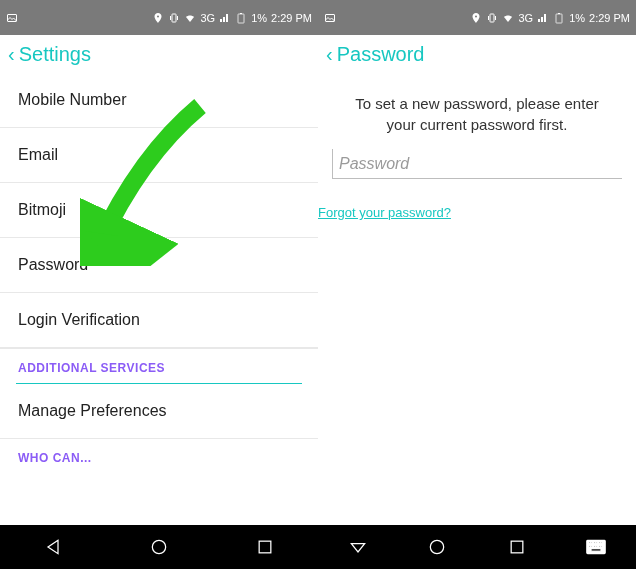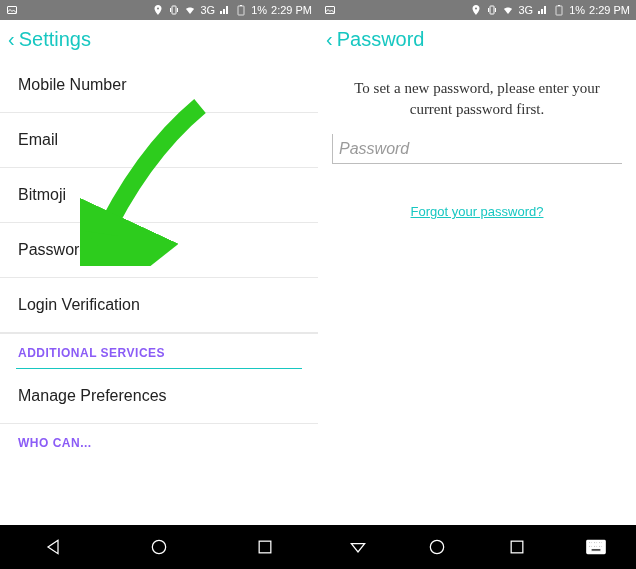--- a/index.html
+++ b/index.html
@@ -1,38 +1,38 @@
 <!DOCTYPE html>
 <html><head>
 <meta charset="utf-8">
 <style>
   * { margin: 0; padding: 0; box-sizing: border-box; }
   body { font-family: -apple-system, BlinkMacSystemFont, "Segoe UI", Helvetica, Arial, sans-serif; width: 636px; height: 569px; overflow: hidden; background: #fff; }
   .container { display: flex; width: 636px; height: 569px; position: relative; }
   .phone { width: 318px; height: 569px; display: flex; flex-direction: column; background: #fff; position: relative; }
   .phone.left { border-right: 0px solid #ddd; }
-  .statusbar { height: 20px; background: #7a7a7a; color: #fff; display: flex; align-items: center; justify-content: flex-end; padding: 0 6px; font-size: 11px; gap: 4px; }
+  .statusbar { height: 35px; background: #7a7a7a; color: #fff; display: flex; align-items: center; justify-content: flex-end; padding: 0 6px; font-size: 11px; gap: 4px; }
   .statusbar .sb-left { margin-right: auto; display:flex; align-items:center; gap:2px; }
   .statusbar svg { width: 12px; height: 12px; fill: #fff; display:block; }
   .statusbar .txt { font-size: 11px; font-weight: 500; }
   .header { height: 38px; display: flex; align-items: center; padding: 0 8px; border-bottom: 0px solid #eee; }
   .header .back { color: #17c7c1; font-size: 20px; margin-right: 4px; }
   .header .title { color: #17c7c1; font-size: 20px; font-weight: 400; }
   .content { flex: 1; overflow: hidden; position: relative; }
   .list-item { height: 54px; display: flex; align-items: center; padding: 0 18px; font-size: 16px; color: #222; }
   .divider { height: 1px; background: #e8e8e8; margin: 0 0; }
   .section-header { color: #8b5cf6; font-size: 12px; font-weight: 600; letter-spacing: 0.5px; padding: 12px 18px 8px; }
   .section-divider { height: 1px; background: #17c7c1; margin: 0 16px 0 16px; }
   .navbar { height: 44px; background: #000; display: flex; align-items: center; justify-content: space-around; }
   .navbar svg { width: 20px; height: 20px; stroke: #fff; fill: none; stroke-width: 1.5; }
-  .pw-instr { text-align: center; padding: 20px 24px 14px; font-size: 15px; color: #333; line-height: 1.4; font-family: Liberation Serif, serif; }
+  .pw-instr { text-align: center; padding: 20px 24px 14px; font-size: 15px; color: #333; line-height: 1.4; }
   .pw-input-wrap { padding: 0 14px; }
   .pw-input { width: 100%; border: none; border-bottom: 1px solid #bdbdbd; border-left: 1px solid #bdbdbd; font-size: 16px; padding: 4px 6px; font-style: italic; color: #888; background: transparent; outline: none; height: 30px; }
   .pw-input::placeholder { color: #9a9a9a; font-style: italic; }
-  .forgot { text-align: center; margin-top: 38px; }
+  .forgot { margin-top: 24px; }
   .forgot a { color: #17c7c1; font-size: 13px; text-decoration: underline; cursor: pointer; }
   .arrow-svg { position: absolute; left: 80px; top: 96px; width: 130px; height: 170px; pointer-events: none; z-index: 10; }
   .kbd-icon { width: 22px; height: 16px; fill: #fff; }
 </style>
 </head>
 <body>
 
 <div class="container">
 
   <div class="phone left">

